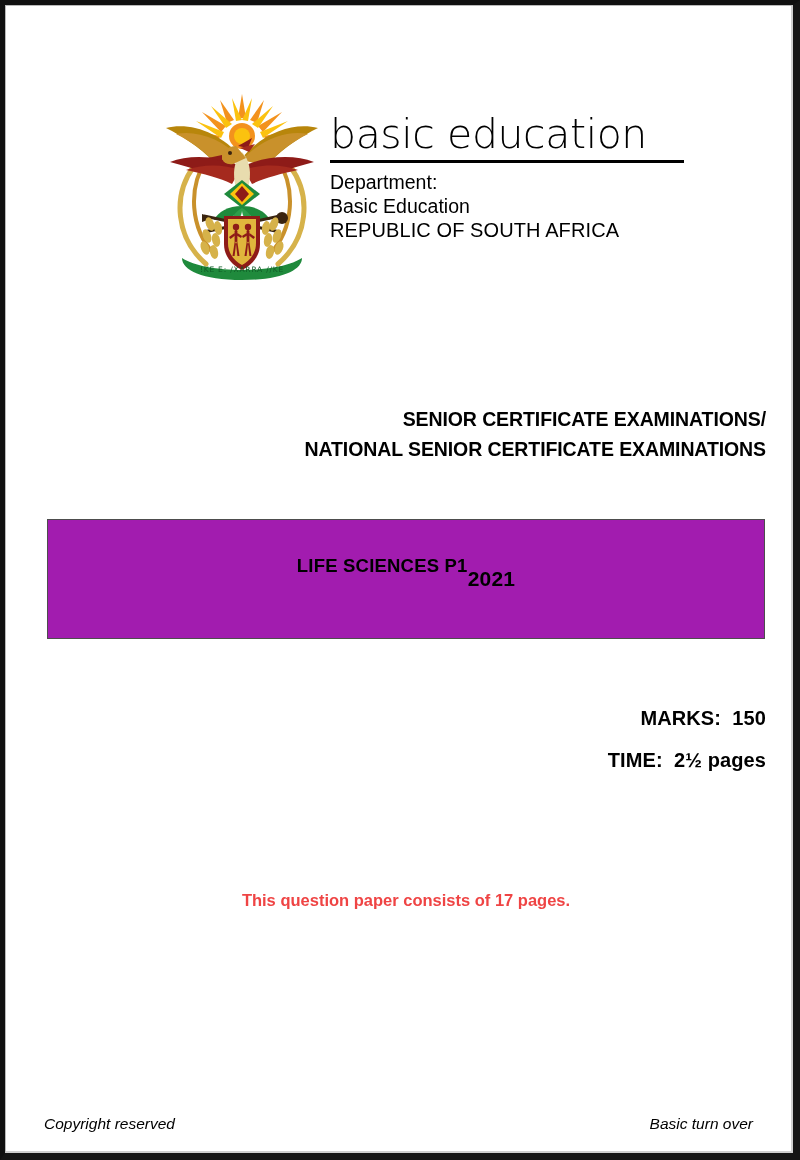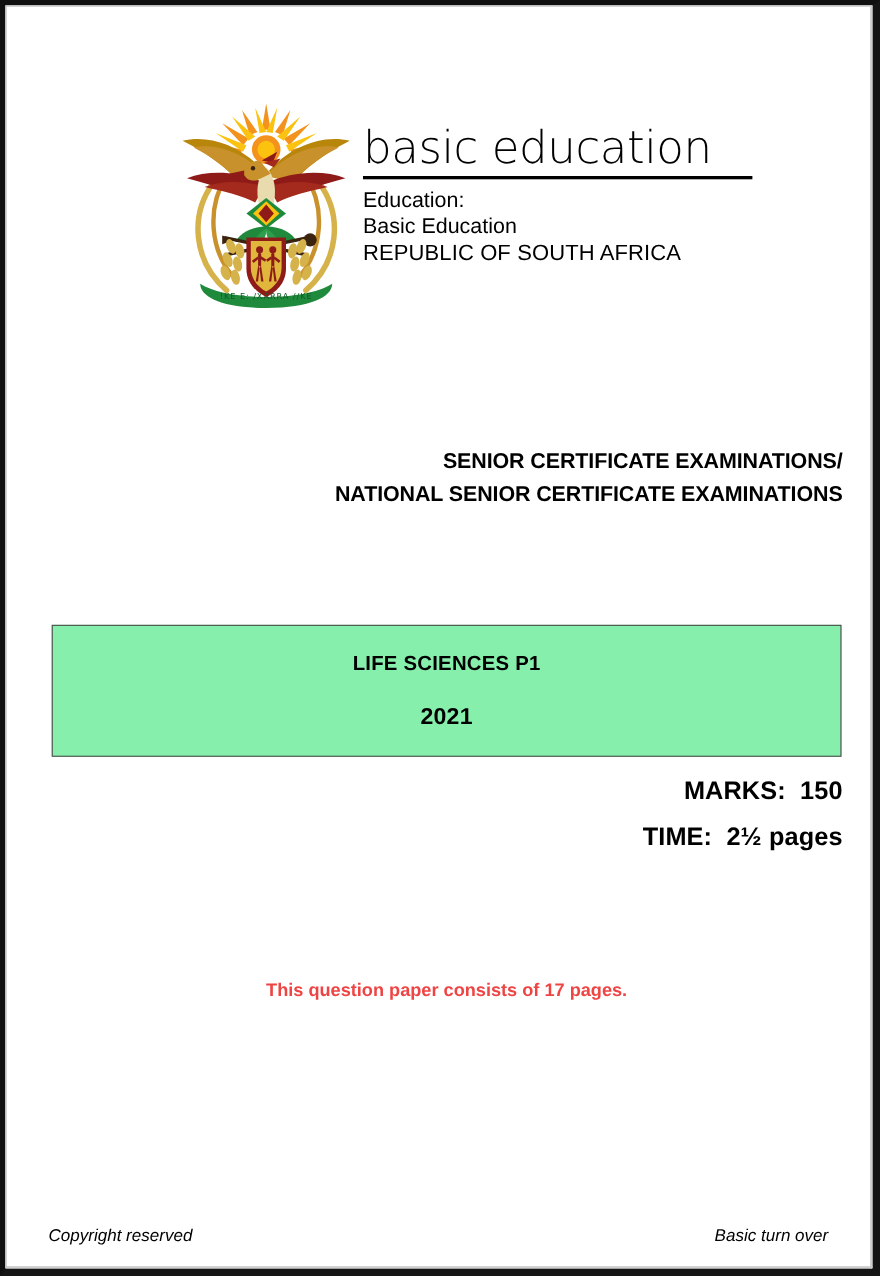--- a/index.html
+++ b/index.html
@@ -104,28 +104,28 @@
     font-size: 19.5px;
     line-height: 30px;
     letter-spacing: -0.1px;
     color: #000000;
   }
 
   
   #subject-box {
     position: absolute;
     left: 41px;
-    top: 562px;
+    top: 513px;
     width: 718px;
     height: 120px;
     box-sizing: border-box;
-    background: #86efac;
+    background: #a21caf;
     border: 1px solid #4d4d4d;
     display: flex;
-    flex-direction: column;
+    flex-direction: row;
     align-items: center;
     justify-content: center;
   }
   #subject-name {
     font-weight: bold;
     font-size: 18.5px;
     letter-spacing: 0.2px;
     color: #000000;
     margin-bottom: 26px;
   }
@@ -139,21 +139,21 @@
   
   #meta-block {
     position: absolute;
     left: 40px;
     top: 702px;
     width: 720px;
     text-align: right;
   }
   .meta-line {
     font-weight: bold;
-    font-size: 23px;
+    font-size: 20px;
     line-height: 20px;
     letter-spacing: 0.1px;
     color: #000000;
     white-space: pre;
   }
   #meta-time {
     margin-top: 22px;
   }
 
   
@@ -294,21 +294,21 @@
           </g>
 
           <path d="M28 170 C 52 186, 124 186, 148 170 C 148 182, 128 192, 88 192 C 48 192, 28 182, 28 170 Z" fill="#1f8a3c"></path>
           <text x="88" y="184" font-family="DejaVu Sans, sans-serif" font-size="7.5" fill="#0f5c26" text-anchor="middle" letter-spacing="0.8">!KE E: /XARRA //KE</text>
         </svg>
       </div>
 
       <div id="wordmark">
         <div id="wordmark-title">basic education</div>
         <div id="wordmark-rule"></div>
-        <div class="dept-line">Education:</div>
+        <div class="dept-line">Department:</div>
         <div class="dept-line">Basic Education</div>
         <div class="dept-line bold">REPUBLIC OF SOUTH AFRICA</div>
       </div>
     </div>
 
     <div id="exam-title">
       <div>SENIOR CERTIFICATE EXAMINATIONS/</div>
       <div>NATIONAL SENIOR CERTIFICATE EXAMINATIONS</div>
     </div>
 

